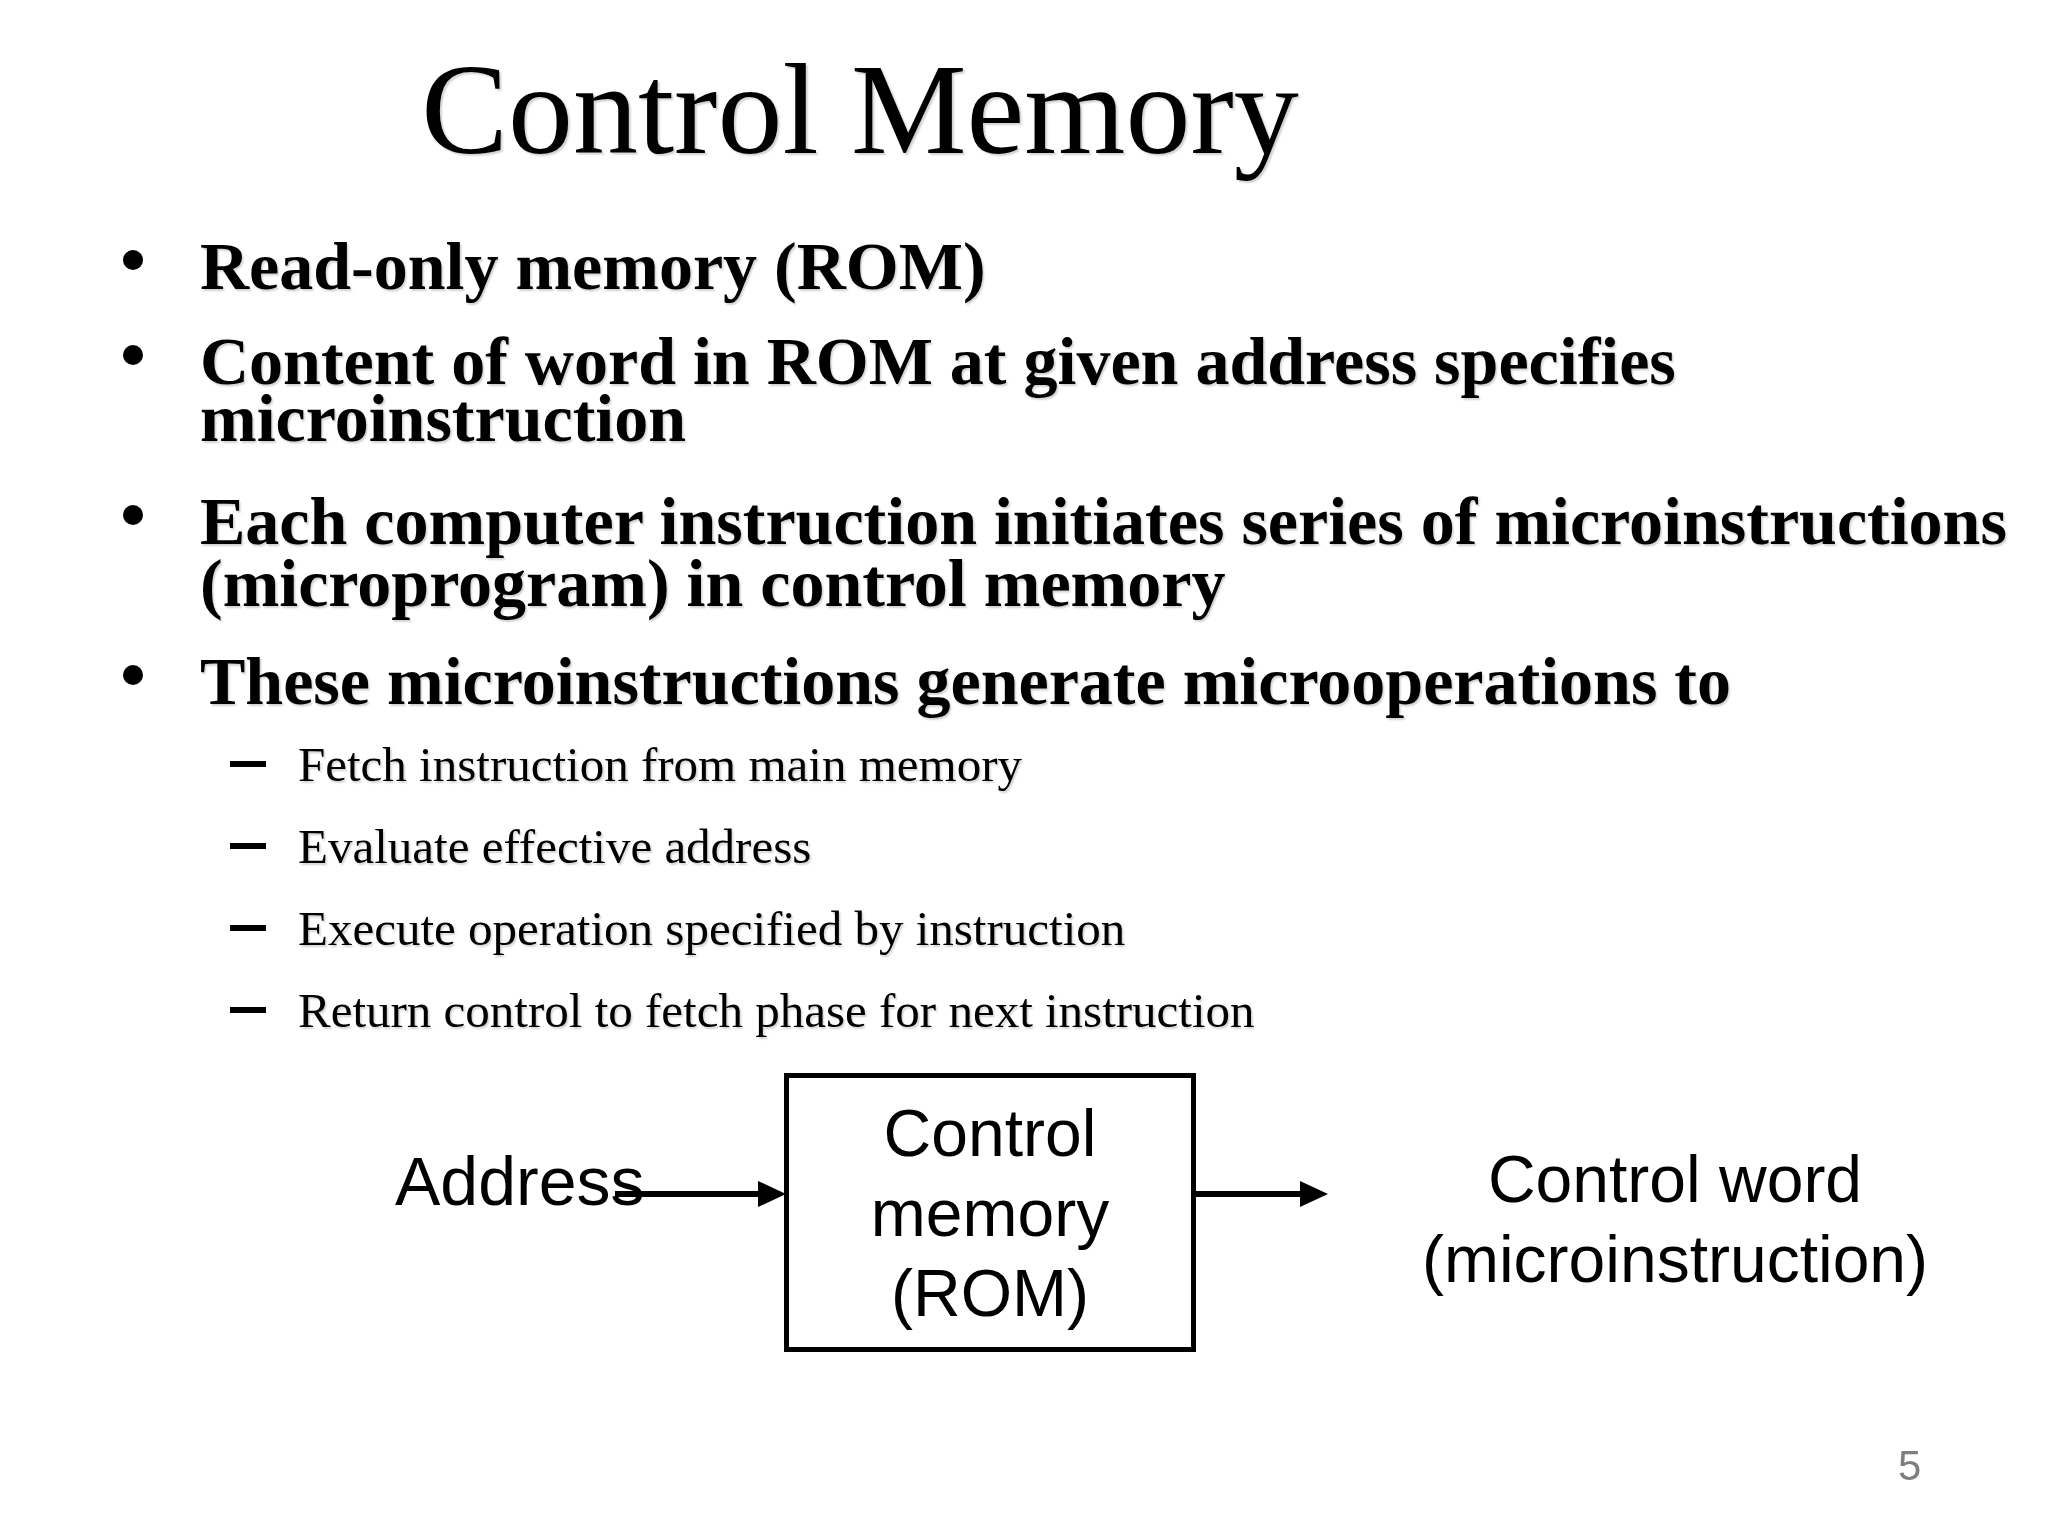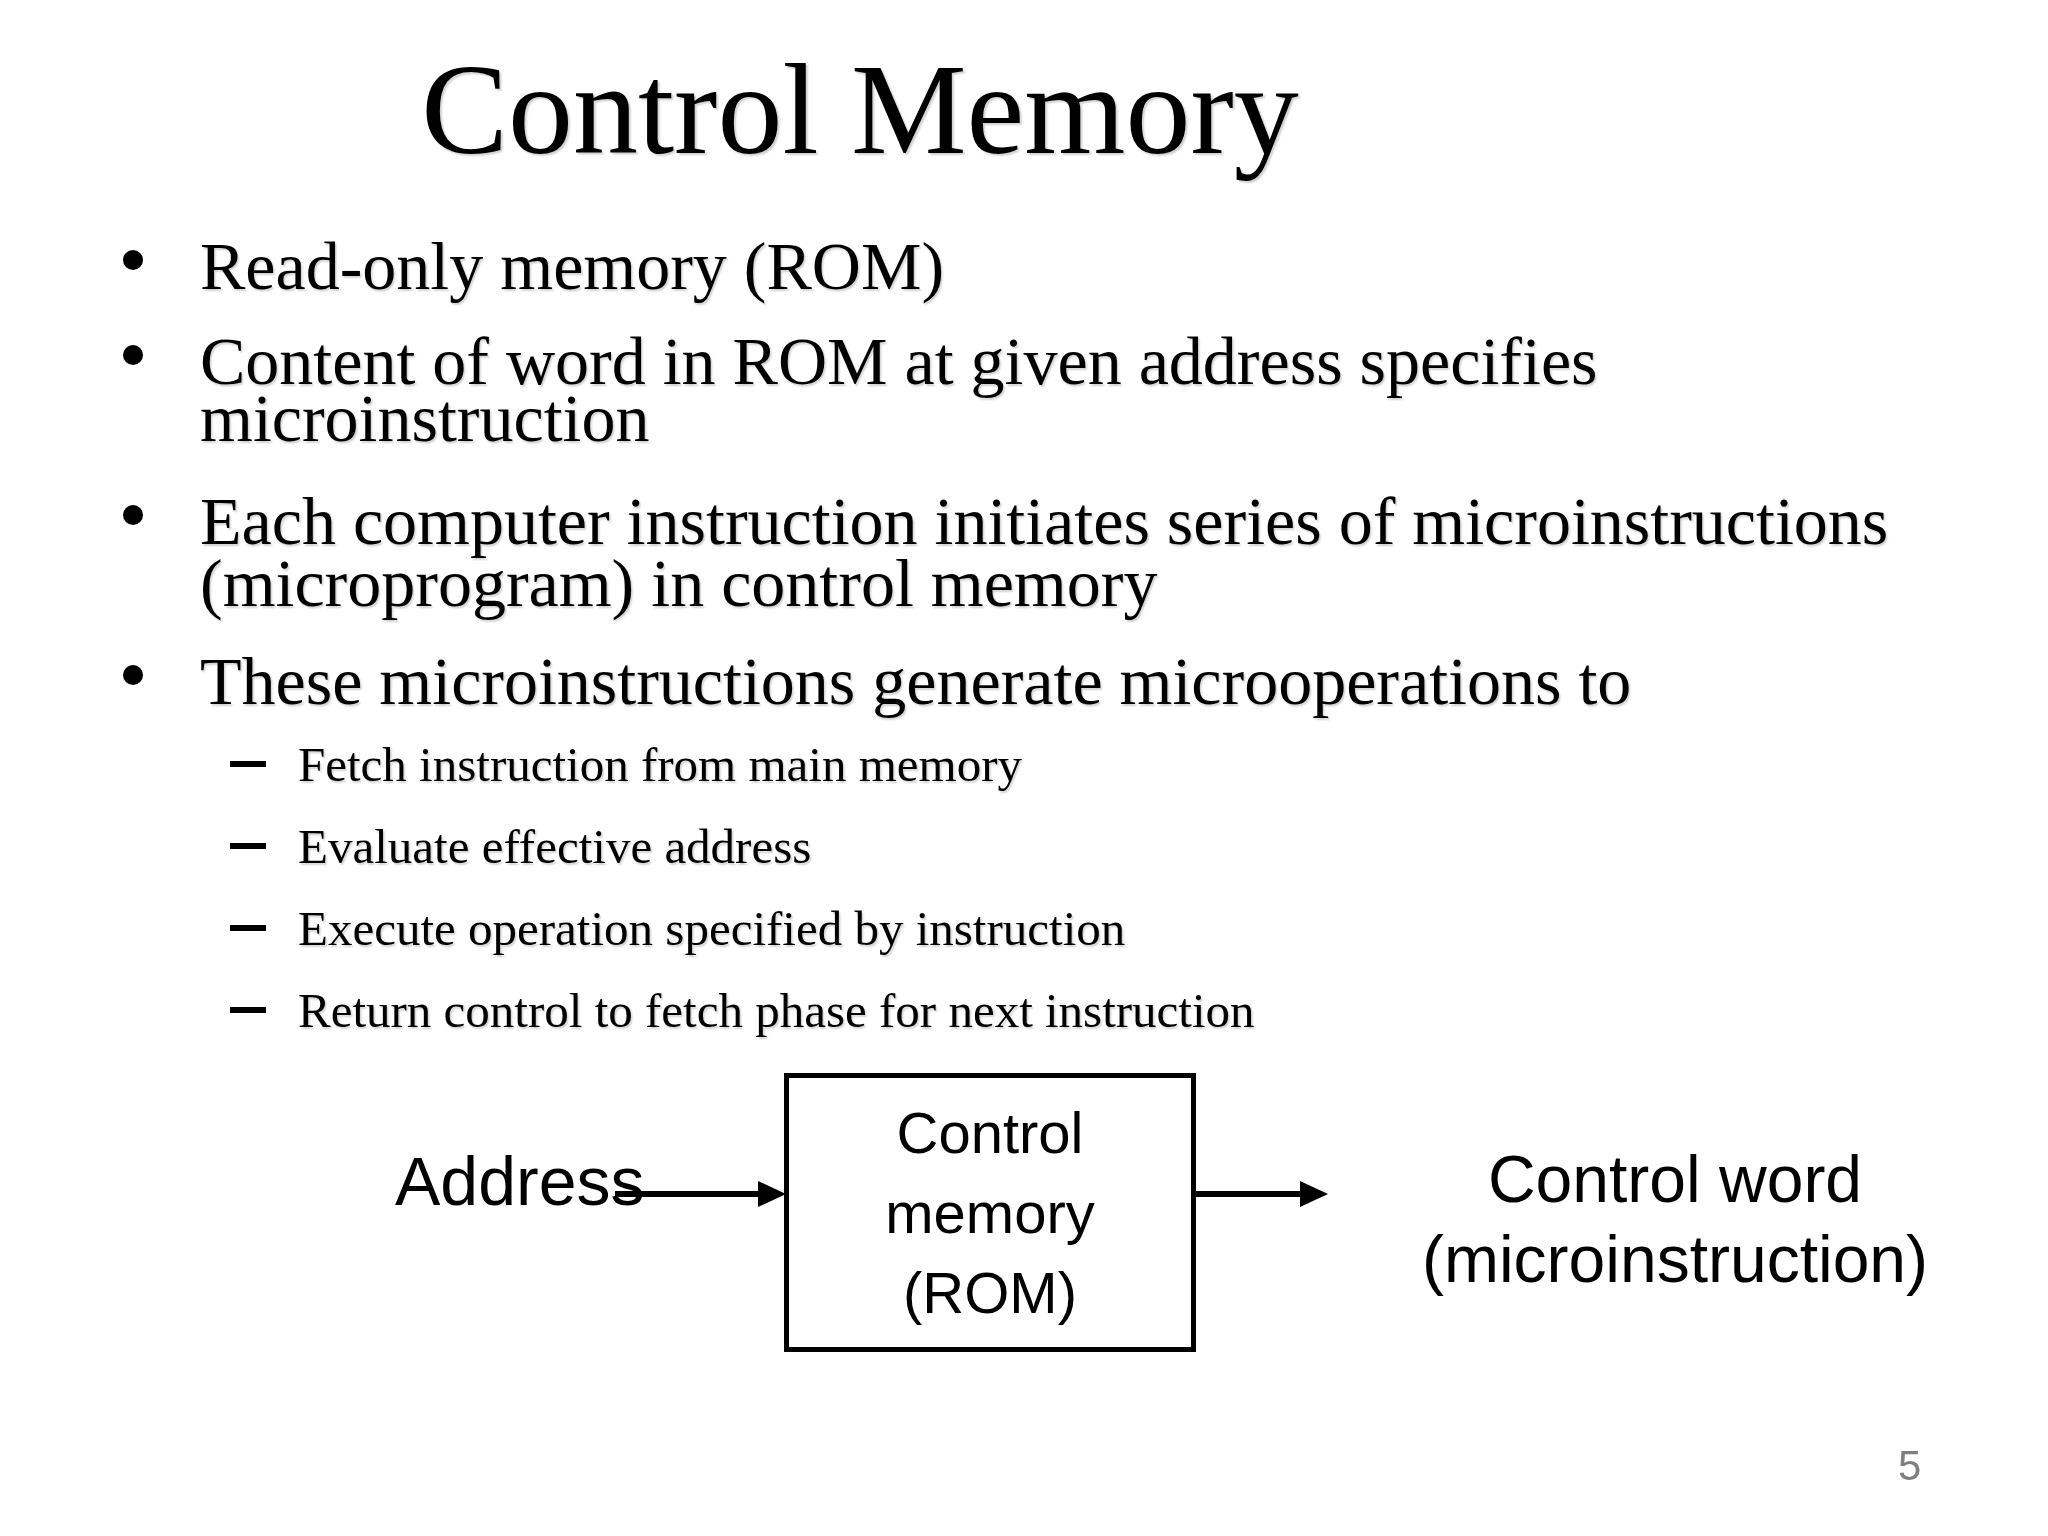--- a/index.html
+++ b/index.html
@@ -28,20 +28,21 @@
     white-space: nowrap;
     text-shadow: 2px 2px 2px rgba(0,0,0,0.18);
   }
   .line {
     position: absolute;
     left: 200px;
     font-size: 68px;
     line-height: 75px;
     white-space: nowrap;
     text-shadow: 1.5px 1.5px 2px rgba(0,0,0,0.18);
+    font-weight: bold;
   }
   .subline {
     position: absolute;
     left: 298px;
     font-size: 49px;
     line-height: 54px;
     white-space: nowrap;
     text-shadow: 1.5px 1.5px 2px rgba(0,0,0,0.18);
     font-family: Liberation Serif, serif;
   }
@@ -69,21 +70,21 @@
     height: 279px;
     border: 5px solid #000;
     box-sizing: border-box;
     display: flex;
     flex-direction: column;
     justify-content: center;
     align-items: center;
   }
   .dg-box .boxline {
     font-family: "Liberation Sans", sans-serif;
-    font-size: 58px;
+    font-size: 66px;
     line-height: 80px;
     white-space: nowrap;
   }
   .dg-label {
     position: absolute;
     font-family: "Liberation Sans", sans-serif;
     font-size: 68px;
     line-height: 1;
     white-space: nowrap;
     margin-left: 48px;

